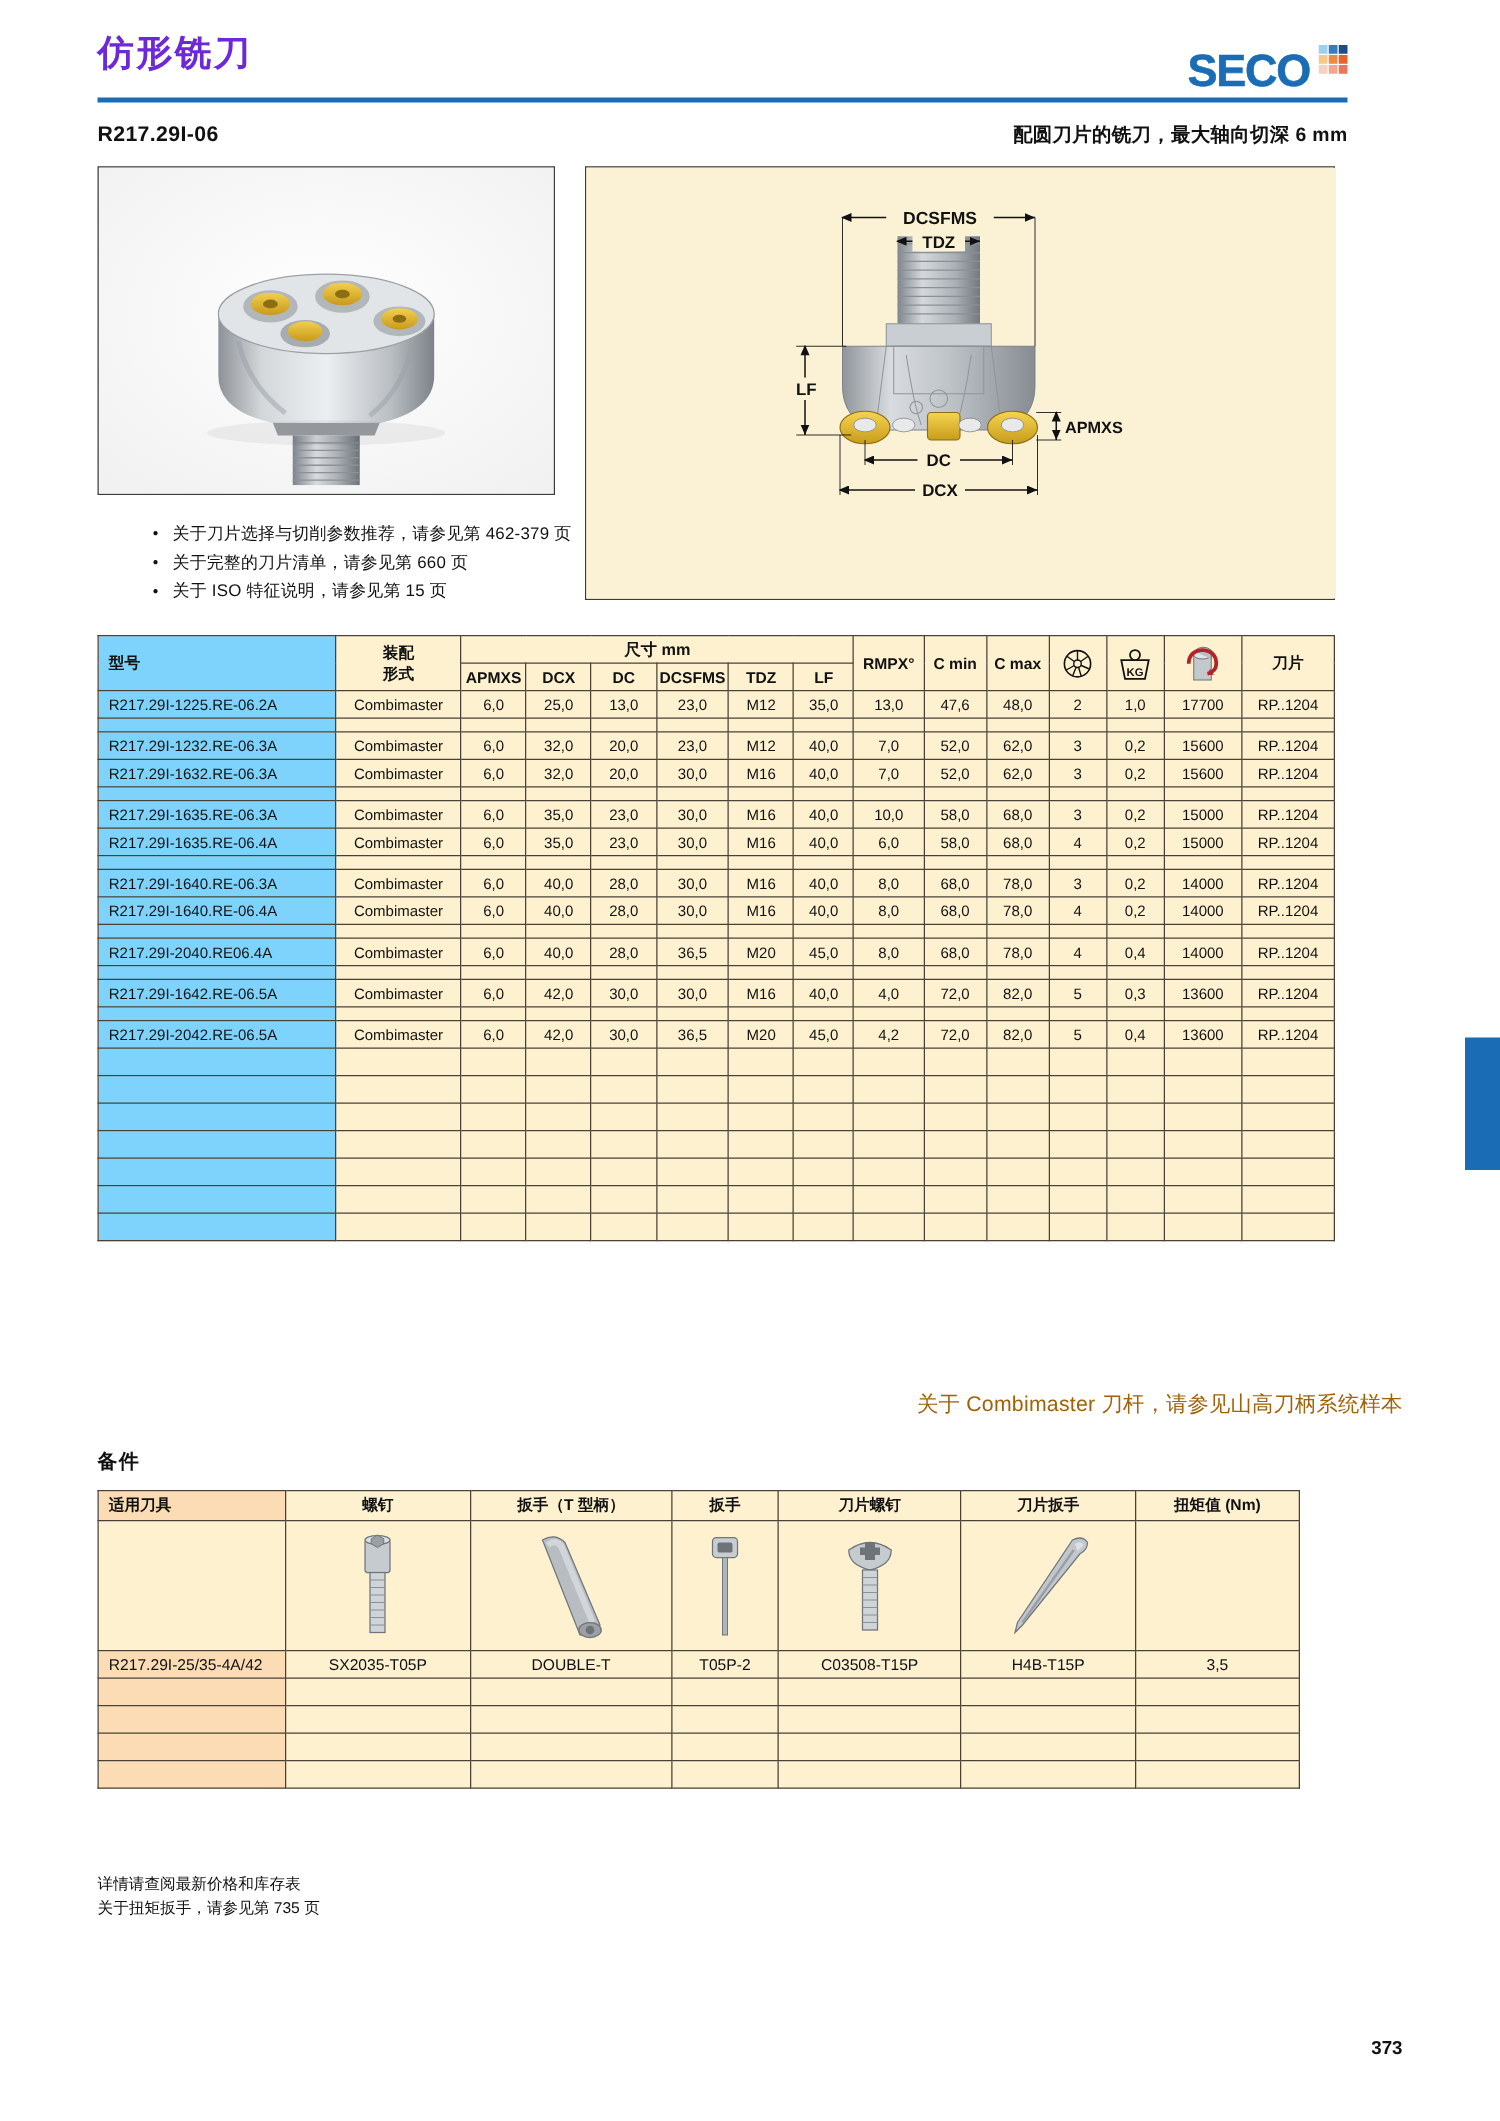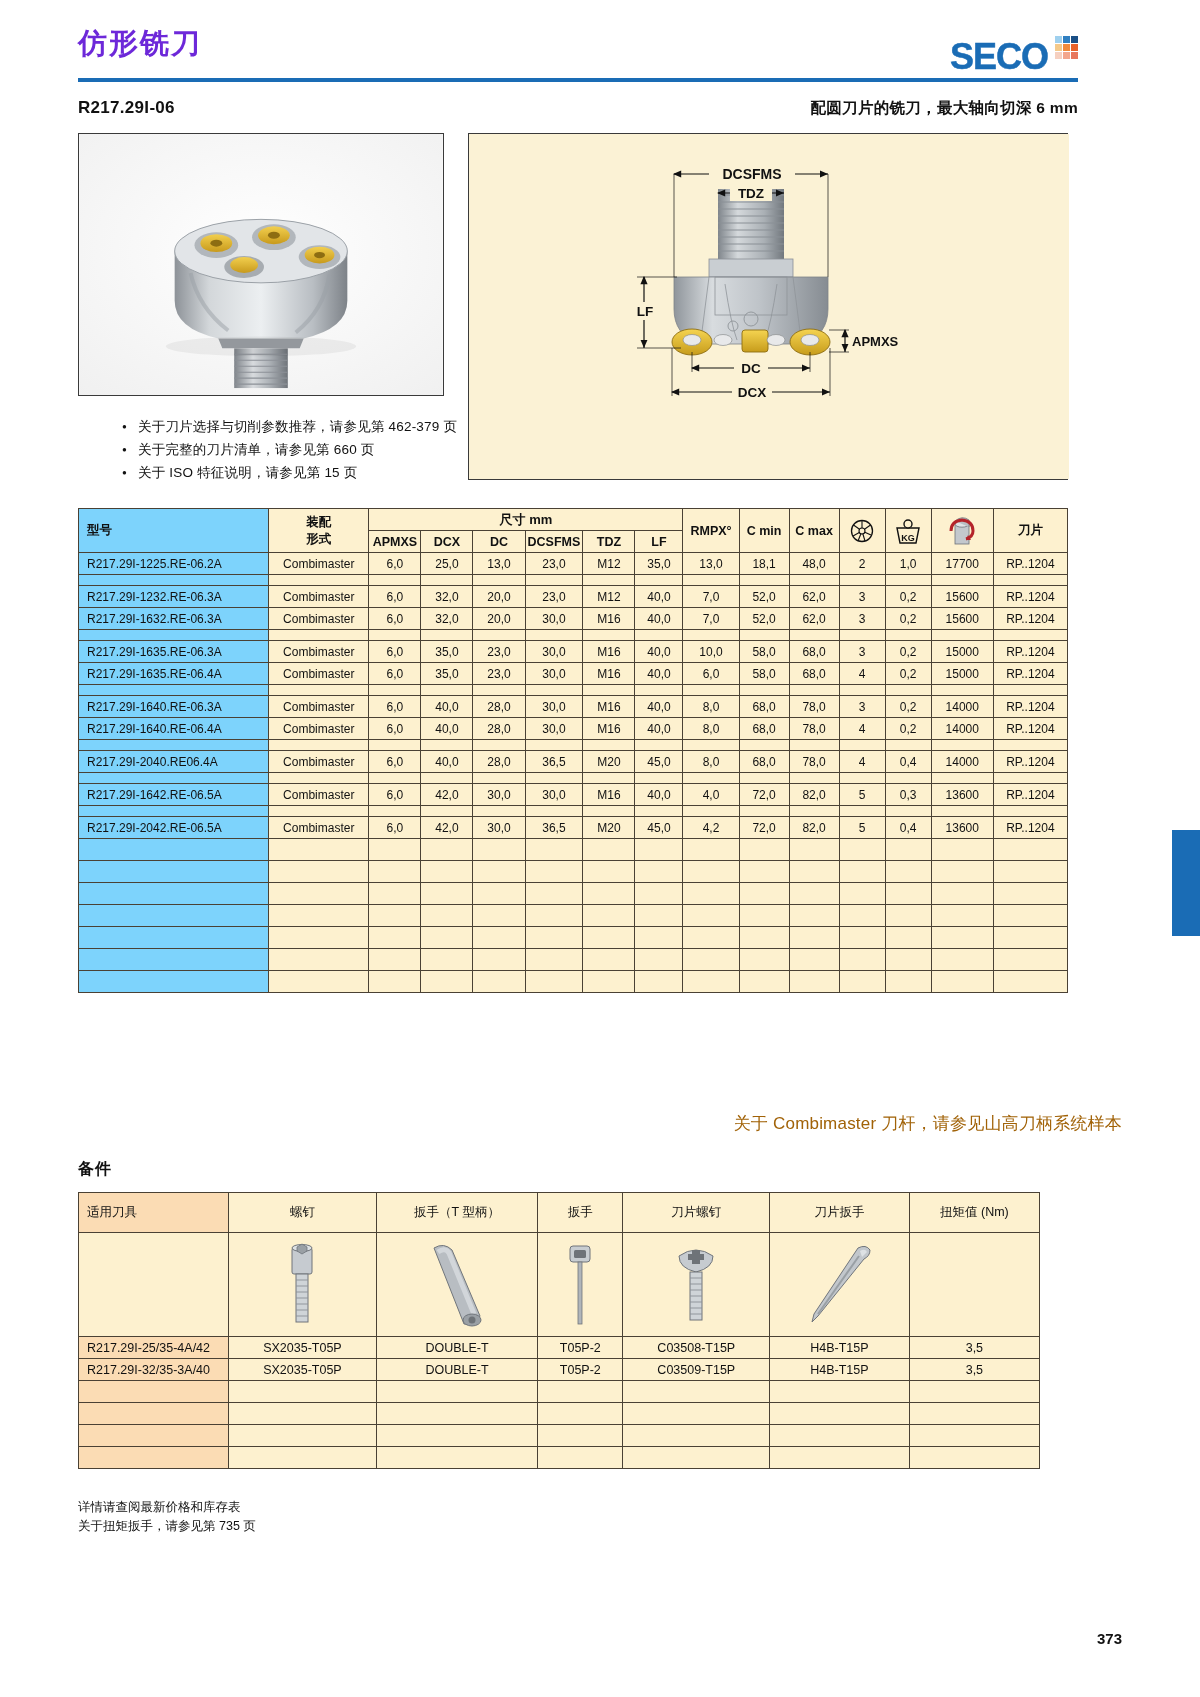--- a/index.html
+++ b/index.html
@@ -104,21 +104,21 @@
   
   .acc-title {
     position:absolute; left:78px; top:1159px;
     font-size:16px; font-weight:bold; color:#111; letter-spacing:1px;
   }
   .acc-wrap { position:absolute; left:78px; top:1192px; width:962px; }
   .at th, .at td {
     background:#fdf1cf; font-size:12.5px; color:#111; text-align:center;
     border:1px solid #4a4134;
   }
-  .at th { font-weight:normal; height:40px; }
+  .at th { font-weight:bold; height:24px; }
   .at th.first, .at td.first { background:#fbdcb4; text-align:left; padding-left:8px; width:150px; }
   .at .img-row td { height:104px; background:#fdf1cf; }
   .at .data-row td { height:22px; }
   .at .blank td { height:22px; }
   .acc-svg { display:block; margin:0 auto; }
 
   
   .footnotes { position:absolute; left:78px; top:1498px; font-size:12.5px; line-height:19px; color:#111; }
   .page-number { position:absolute; right:78px; top:1630px; font-size:15px; font-weight:bold; color:#111; }
 
@@ -381,21 +381,21 @@
         <tr>
           <td class="col-model row-model">R217.29I-1225.RE-06.2A</td>
           <td class="col-mount">Combimaster</td>
           <td class="col-num">6,0</td>
           <td class="col-num">25,0</td>
           <td class="col-num">13,0</td>
           <td class="col-num">23,0</td>
           <td class="col-num">M12</td>
           <td class="col-lf">35,0</td>
           <td class="col-rmpx">13,0</td>
-          <td class="col-c">18,1</td>
+          <td class="col-c">47,6</td>
           <td class="col-c">48,0</td>
           <td class="col-icon">2</td>
           <td class="col-icon">1,0</td>
           <td class="col-rpm">17700</td>
           <td class="col-insert">RP..1204</td>
         </tr>
         <tr class="spacer-row">
           <td class="col-model"></td>
           <td class="col-mount"></td>
           <td class="col-num"></td>
@@ -852,29 +852,20 @@
         </tr>
         <tr class="data-row">
           <td class="first">R217.29I-25/35-4A/42</td>
           <td>SX2035-T05P</td>
           <td>DOUBLE-T</td>
           <td>T05P-2</td>
           <td>C03508-T15P</td>
           <td>H4B-T15P</td>
           <td>3,5</td>
         </tr>
-        <tr class="data-row">
-          <td class="first">R217.29I-32/35-3A/40</td>
-          <td>SX2035-T05P</td>
-          <td>DOUBLE-T</td>
-          <td>T05P-2</td>
-          <td>C03509-T15P</td>
-          <td>H4B-T15P</td>
-          <td>3,5</td>
-        </tr>
         <tr class="blank">
           <td class="first"></td>
           <td></td>
           <td></td>
           <td></td>
           <td></td>
           <td></td>
           <td></td>
         </tr>
         <tr class="blank">

